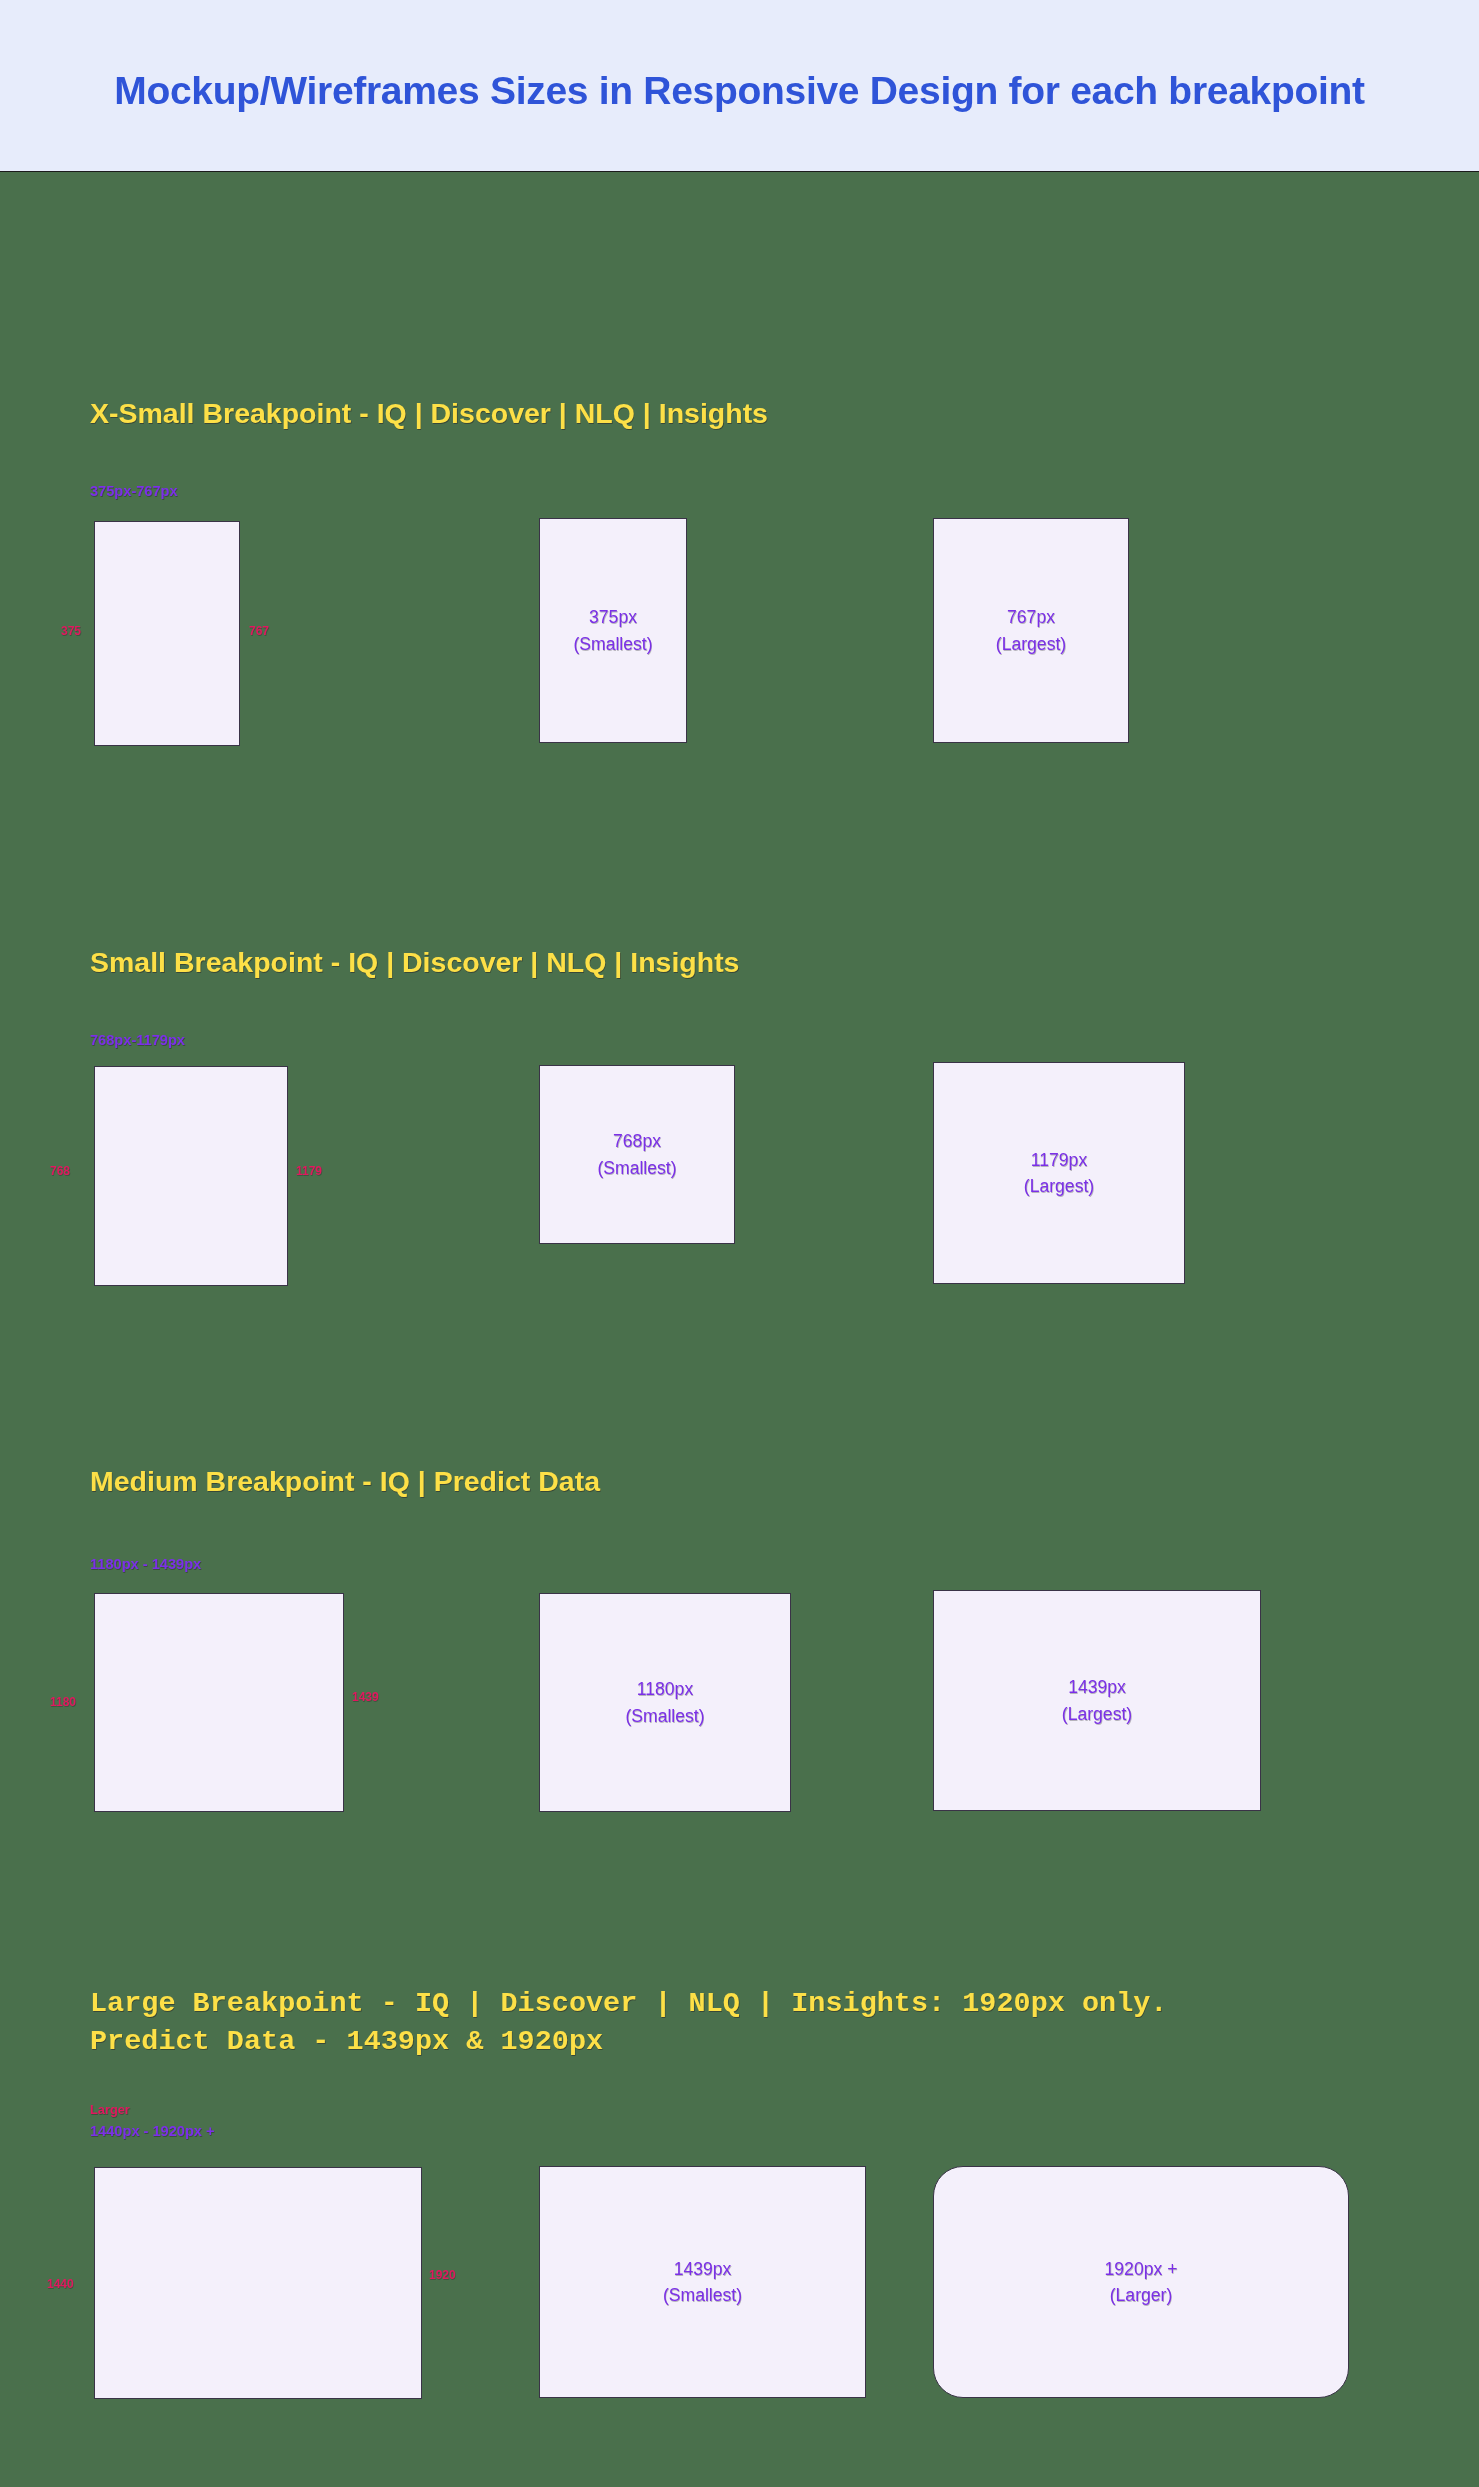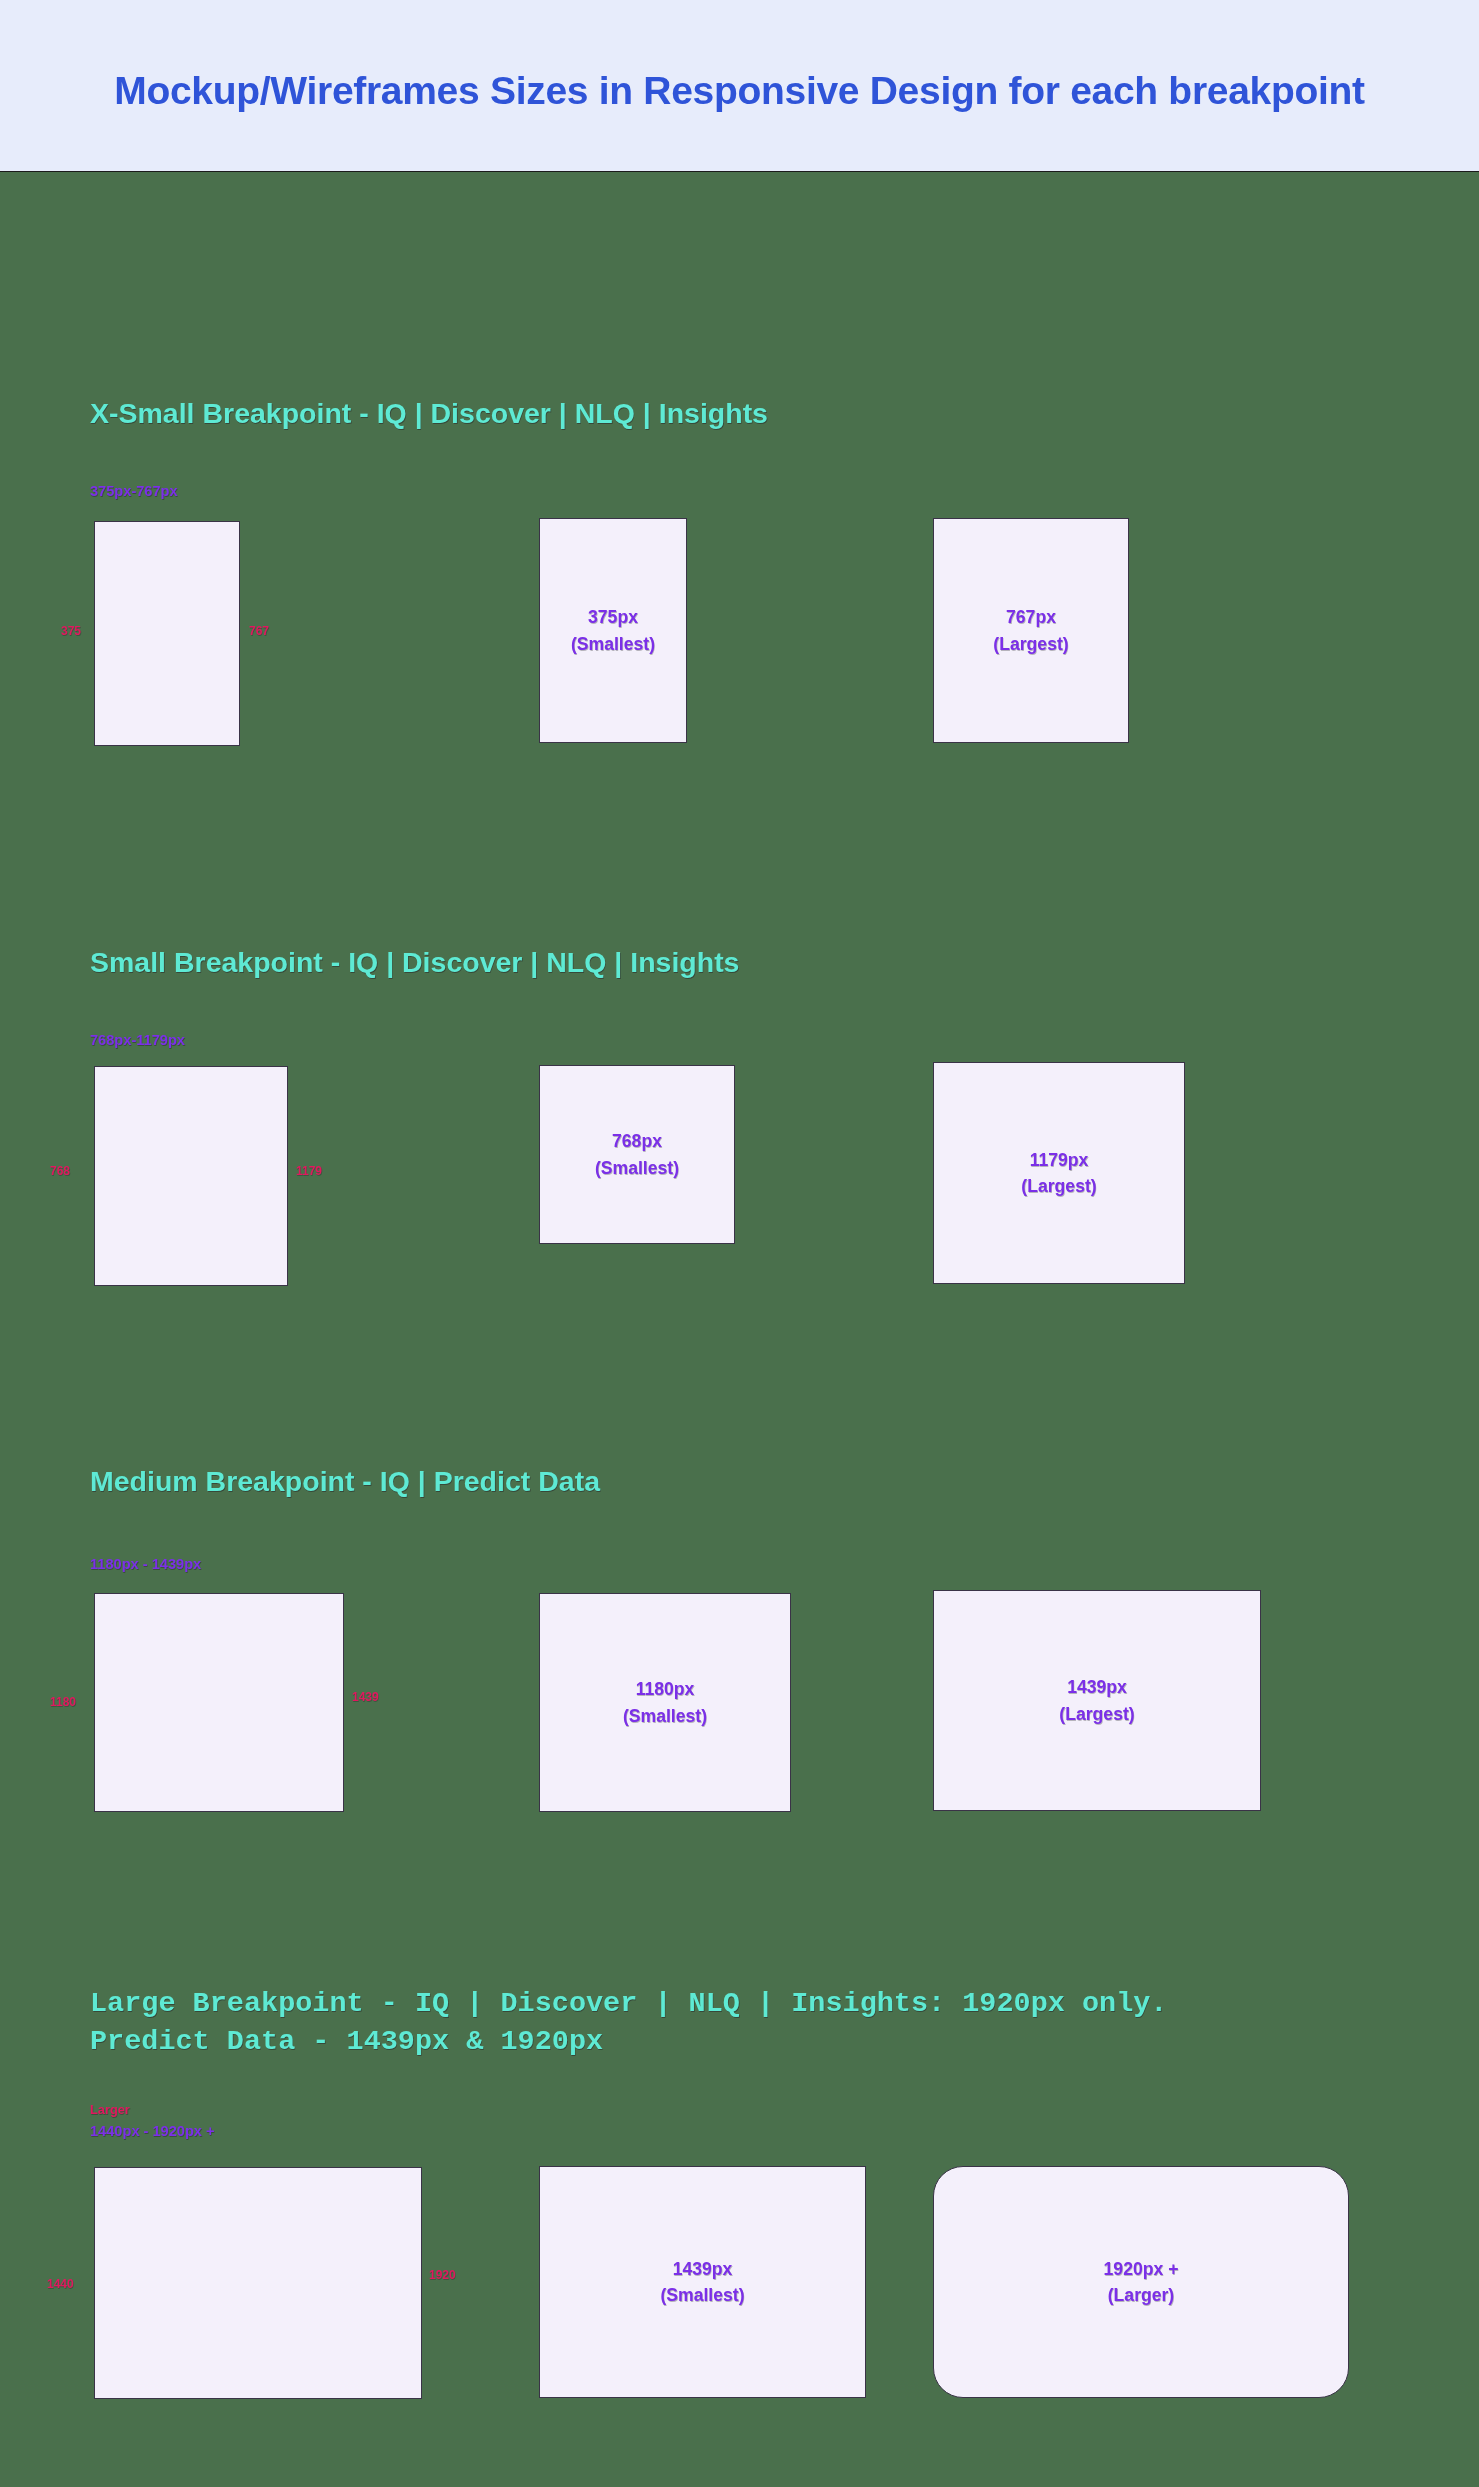--- a/index.html
+++ b/index.html
@@ -57,21 +57,21 @@
     position: absolute;
     left: 0;
     width: 1479px;
   }
 
   .bp-heading {
     position: absolute;
     left: 90px;
     font-size: 28.5px;
     font-weight: bold;
-    color: #5eead4;
+    color: #fde047;
     line-height: 1.32;
     white-space: pre-line;
     text-shadow: 0.6px 0.6px 0 rgba(40,40,40,0.55);
   }
 
   .bp-range {
     position: absolute;
     left: 90px;
     font-size: 14.6px;
     font-weight: bold;
@@ -111,21 +111,21 @@
     position: absolute;
     background: #F4F0FB;
     border: 1.2px solid #3a3347;
     display: flex;
     align-items: center;
     justify-content: center;
   }
 
   .card-label {
     font-size: 17.6px;
-    font-weight: bold;
+    font-weight: normal;
     color: #7B2FE8;
     text-align: center;
     line-height: 1.5;
     white-space: pre-line;
     text-shadow: 0.6px 0.6px 0 rgba(40,40,40,0.3);
   }
 </style>
 </head>
 <body>
 

